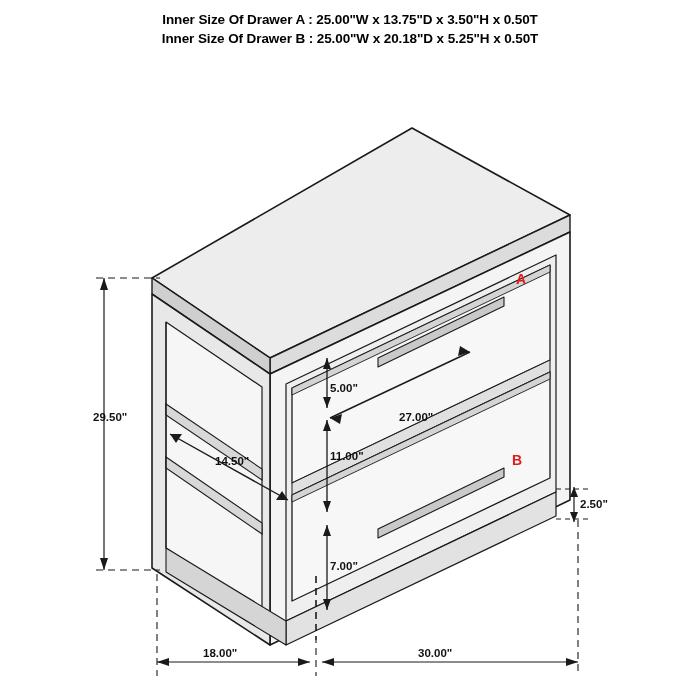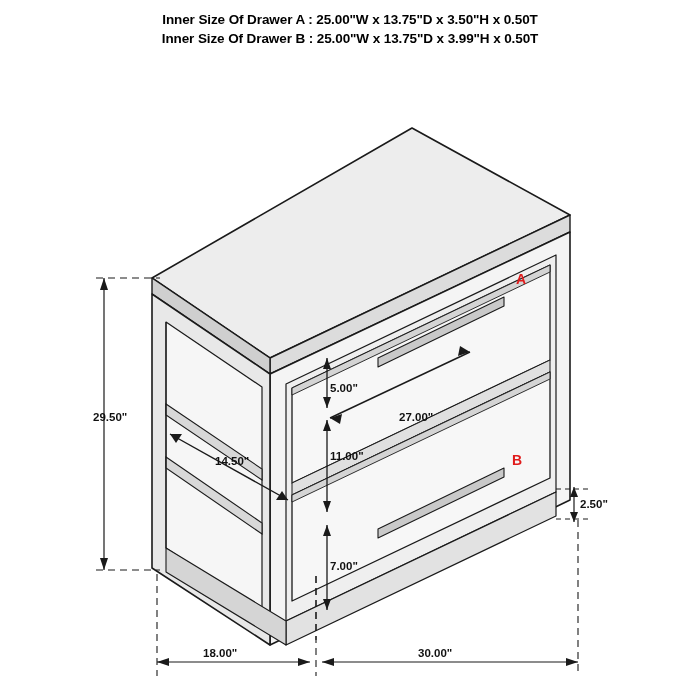--- a/index.html
+++ b/index.html
@@ -46,21 +46,21 @@
     color: #e01b1b;
   }
 </style>
 </head>
 <body>
 
 <div id="page">
 
   <div class="title-block">
     <div>Inner Size Of Drawer A : 25.00"W x 13.75"D x 3.50"H x 0.50T</div>
-    <div>Inner Size Of Drawer B : 25.00"W x 13.75"D x 3.99"H x 0.50T</div>
+    <div>Inner Size Of Drawer B : 25.00"W x 20.18"D x 5.25"H x 0.50T</div>
   </div>
 
   <svg class="diagram-svg" width="700" height="700" viewBox="0 0 700 700">
 
     <g>
 
       <polygon points="412,128 570,215 270,358 152,278" fill="#ededed" stroke="#1a1a1a" stroke-width="1.6" stroke-linejoin="round"></polygon>
 
       <polygon points="570,215 570,232 270,374 270,358" fill="#dcdcdc" stroke="#1a1a1a" stroke-width="1.4" stroke-linejoin="round"></polygon>
       <polygon points="270,358 270,374 152,294 152,278" fill="#cfcfcf" stroke="#1a1a1a" stroke-width="1.4" stroke-linejoin="round"></polygon>

